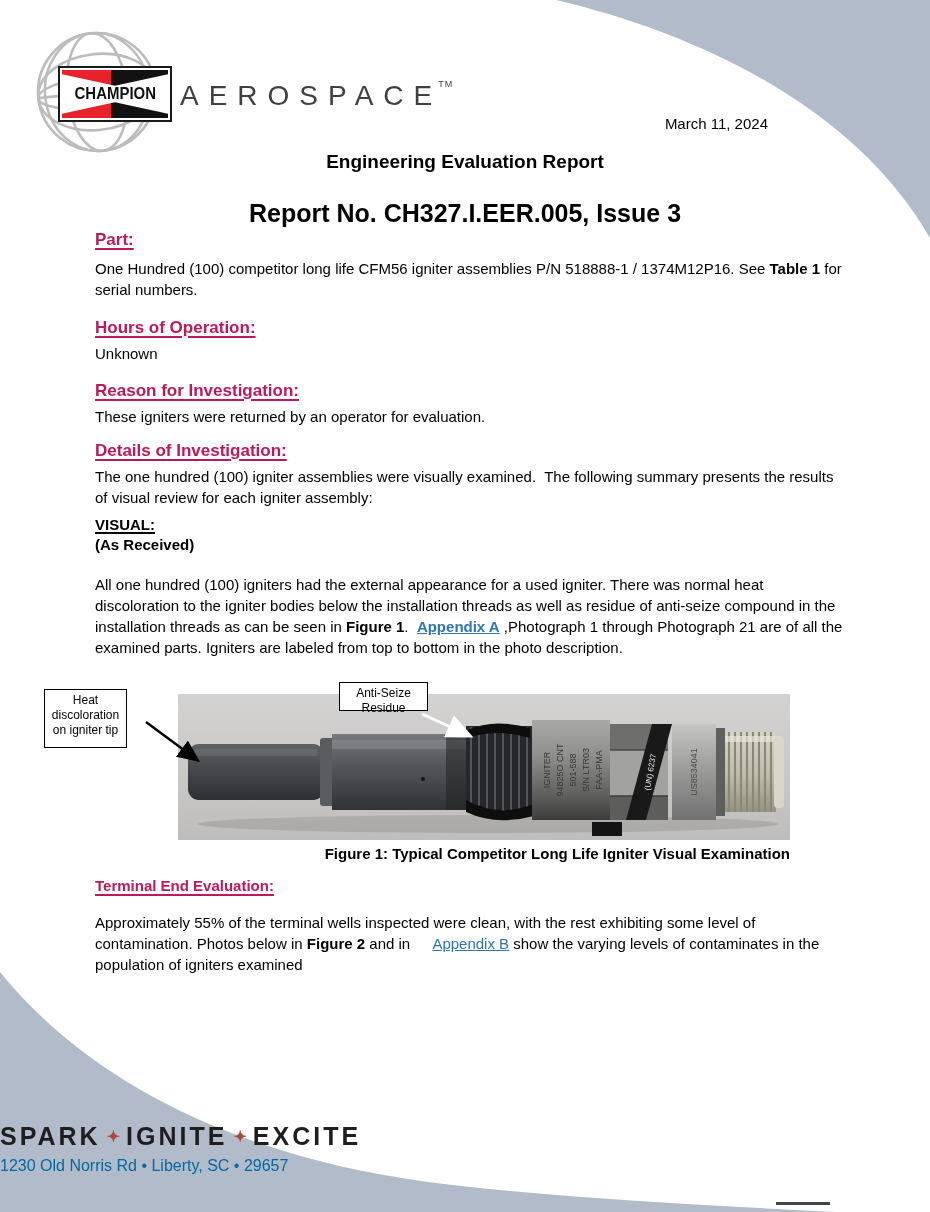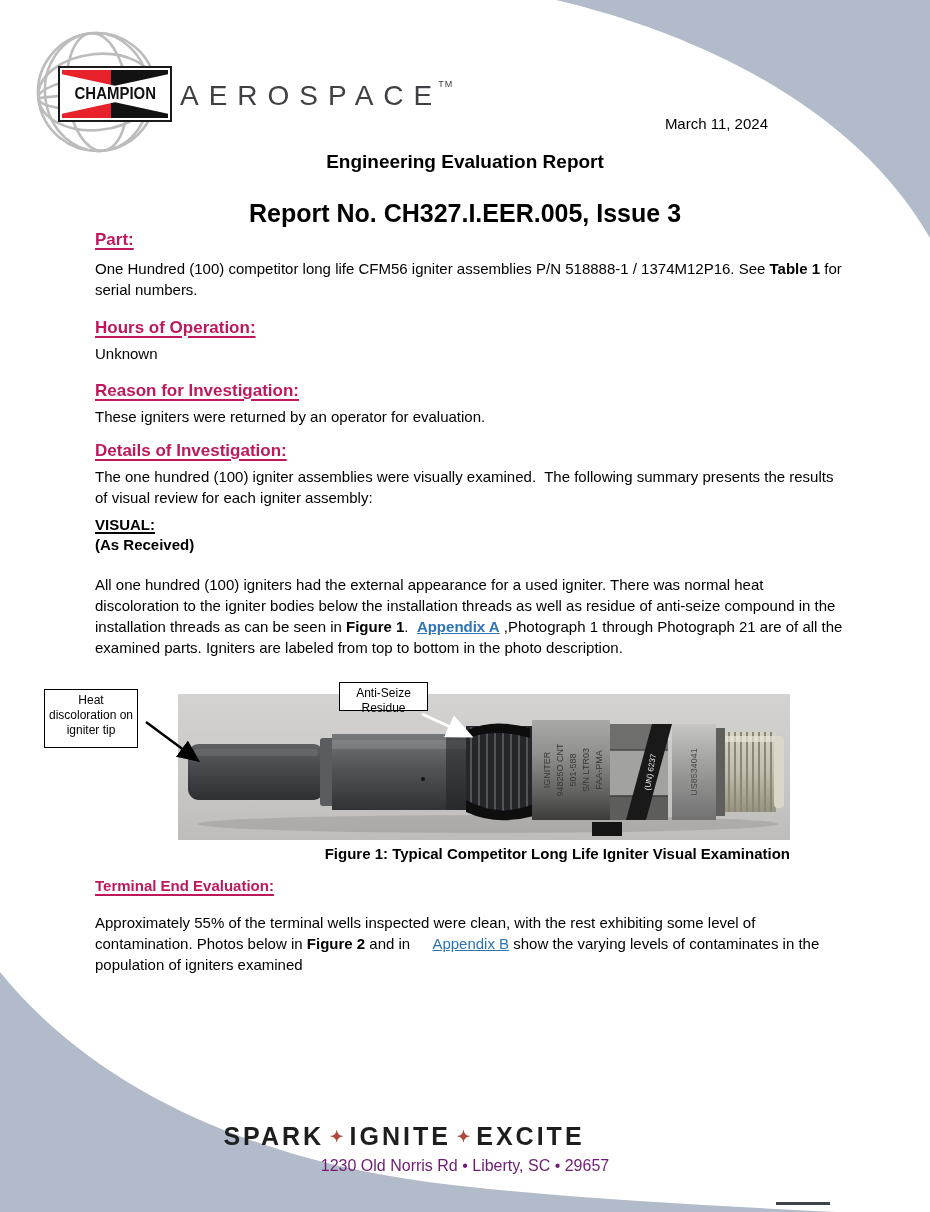--- a/index.html
+++ b/index.html
@@ -54,36 +54,36 @@
   .rich .link { color:#2e74b5; text-decoration:underline;margin-left:18px; }
   .rich .link-b { color:#2e74b5; text-decoration:underline; font-weight:700; }
 
   
   #figure-photo { position:absolute; left:178px; top:694px; z-index:1; }
   #figure-arrows { position:absolute; left:40px; top:680px; z-index:2; pointer-events:none; }
   .callout {
     position:absolute; background:#fff; border:1px solid #000; text-align:center;
     font-size:12px; line-height:15px; color:#000; z-index:3; padding-top:3px;
   }
-  #callout-left { left:44px; top:689px; width:94px; height:59px; }
+  #callout-left { left:44px; top:689px; width:83px; height:59px; }
   #callout-right { left:339px; top:682px; width:89px; height:29px; }
   #figure-caption {
     position:absolute; left:178px; top:845px; width:612px; text-align:right;
     font-size:15px; font-weight:700; color:#000; z-index:2;
   }
 
   
   #footer-brand {
-    position:absolute; left:0; top:1122px; width:808px; text-align:center;
+    position:absolute; left:0; top:1122px; width:808px; text-align:left;
     font-size:25px; letter-spacing:3px; color:#1e1e1e; font-weight:600; z-index:2;
   }
   #footer-brand .spark { color:#b0473c; font-size:16px; vertical-align:3px; letter-spacing:0; margin:0 6px; }
   #footer-address {
-    position:absolute; left:0; top:1157px; width:930px; text-align:center;
-    font-size:16px; color:#701a75; z-index:2;
+    position:absolute; left:0; top:1157px; width:930px; text-align:left;
+    font-size:16px; color:#0369a1; z-index:2;
   }
 </style>
 </head>
 <body>
 
 <div id="page">
 
   <svg id="bg-decor" viewBox="0 0 930 1212" xmlns="http://www.w3.org/2000/svg">
     <path d="M556,0 L930,0 L930,238 C858,112 708,36 556,0 Z" fill="#b2bbc9"></path>
     <path d="M0,972 L0,1212 L836,1212 C700,1205 556,1198 428,1182 C248,1158 94,1088 0,972 Z" fill="#b2bbc9"></path>

